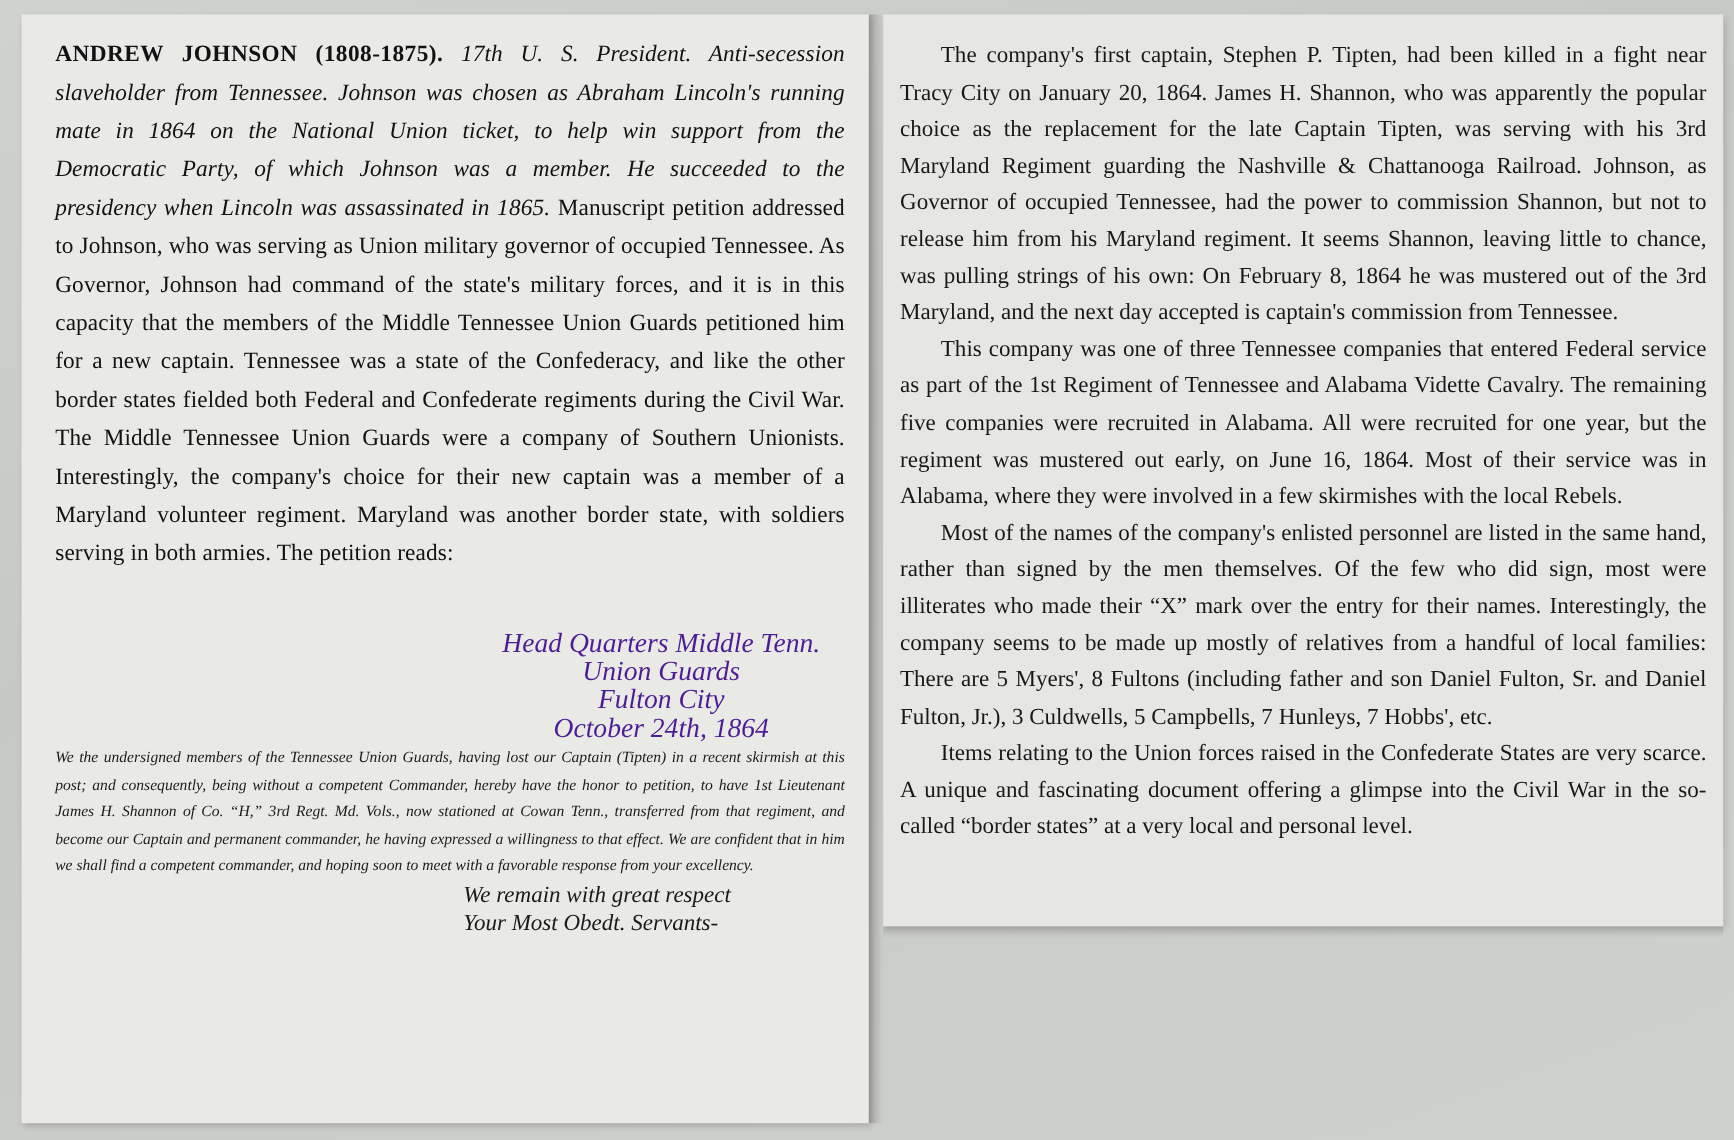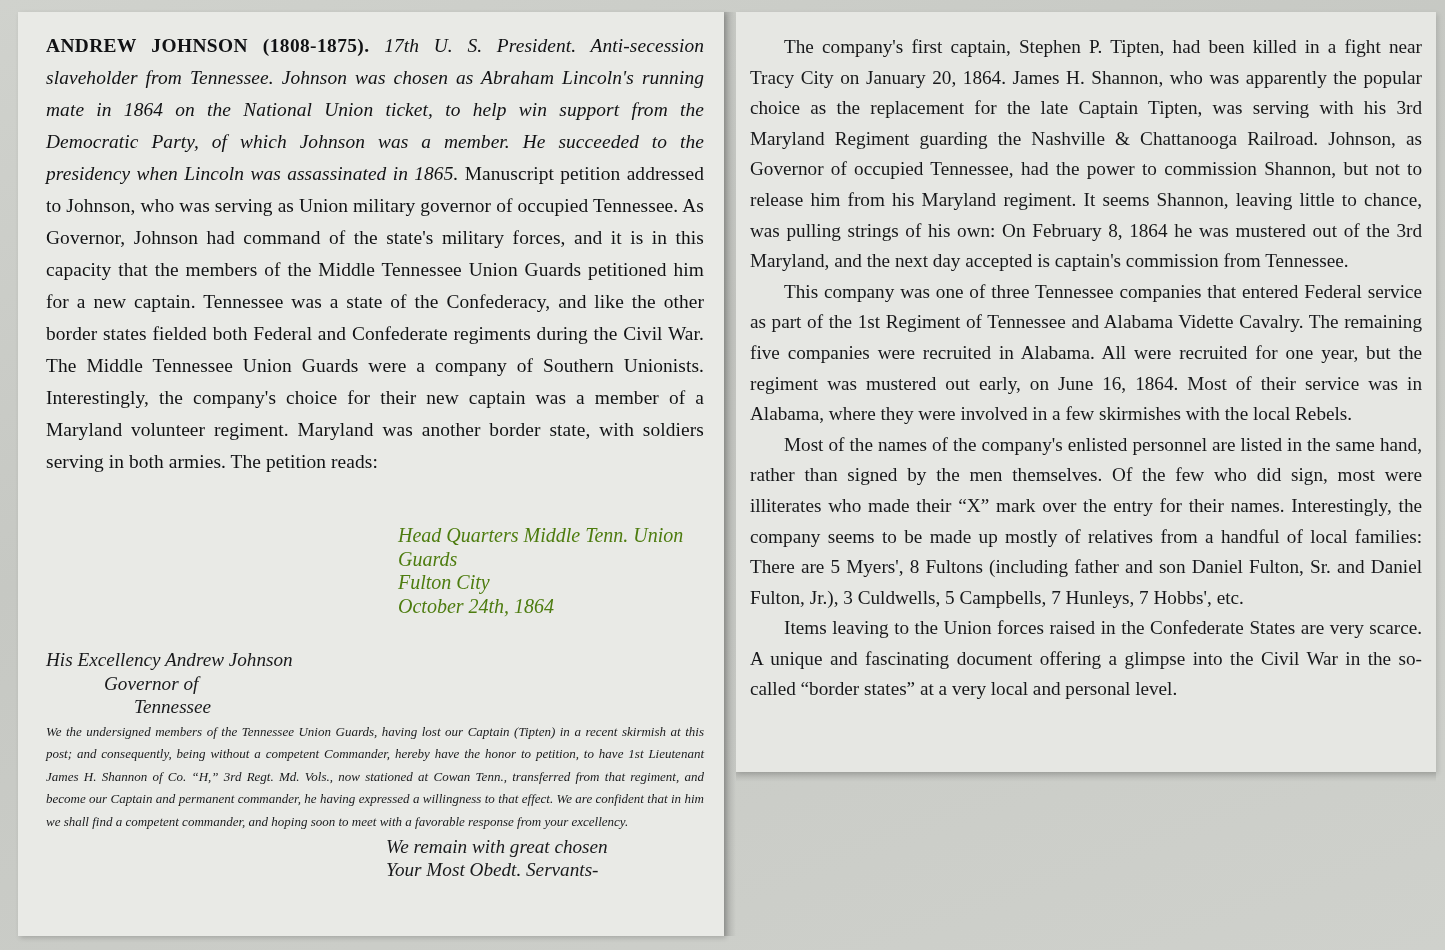--- a/index.html
+++ b/index.html
@@ -69,23 +69,24 @@
     line-height: 30.6px;
     text-indent: 34px;
     margin: 0;
     text-align: justify;
     color: #17181a;
   }
   .hq-block {
     margin-top: 46px;
     margin-left: 352px;
     font-style: italic;
-    font-size: 20px;
+    font-size: 23px;
     line-height: 23.5px;
-    color: #4d7c0f;
+    color: #4c1d95;
+    text-align: center;
   }
   .addr-block {
     margin-top: 30px;
     font-style: italic;
     font-size: 19.2px;
     line-height: 23.5px;
     color: #191a1c;
   }
   .addr-indent-1 { margin-left: 58px; }
   .addr-indent-2 { margin-left: 88px; }
@@ -132,39 +133,34 @@
       <span class="ital">17th U. S. President.  Anti-secession slaveholder from Tennessee.  Johnson was chosen as Abraham Lincoln's running mate in 1864 on the National Union ticket, to help win support from the Democratic Party, of which Johnson was a member.  He succeeded to the presidency when Lincoln was assassinated in 1865.</span>
       <span>Manuscript petition addressed to Johnson, who was serving as Union military governor of occupied Tennessee.  As Governor, Johnson had command of the state's military forces, and it is in this capacity that the members of the Middle Tennessee Union Guards petitioned him for a new captain.  Tennessee was a state of the Confederacy, and like the other border states fielded both Federal and Confederate regiments during the Civil War.  The Middle Tennessee Union Guards were a company of Southern Unionists.  Interestingly, the company's choice for their new captain was a member of a Maryland volunteer regiment.  Maryland was another border state, with soldiers serving in both armies.  The petition reads:</span>
     </p>
 
     <div class="hq-block">
       <div>Head Quarters Middle Tenn. Union Guards</div>
       <div>Fulton City</div>
       <div>October 24th, 1864</div>
     </div>
 
-    <div class="addr-block">
-      <div>His Excellency Andrew Johnson</div>
-      <div class="addr-indent-1">Governor of</div>
-      <div class="addr-indent-2">Tennessee</div>
-    </div>
 
     <p class="petition-body first-line">We the undersigned members of the Tennessee Union Guards, having lost our Captain (Tipten) in a recent skirmish at this post;  and consequently, being without a competent Commander, hereby have the honor to petition, to have 1st Lieutenant James H. Shannon of Co. “H,” 3rd Regt. Md. Vols., now stationed at Cowan Tenn., transferred from that regiment, and become our Captain and permanent commander, he having expressed a willingness to that effect.   We are confident that in him we shall find a competent commander, and hoping soon to meet with a favorable response from your excellency.</p>
 
     <div class="closing">
-      <div>We remain with great chosen</div>
+      <div>We remain with great respect</div>
       <div>Your Most Obedt. Servants-</div>
     </div>
 
   </div>
 
   <div class="edge-shadow-left"></div>
 
   <div class="col-right body-right">
     <p>The company's first captain, Stephen P. Tipten, had been killed in a fight near Tracy City on January 20, 1864.  James H. Shannon, who was apparently the popular choice as the replacement for the late Captain Tipten, was serving with his 3rd Maryland Regiment guarding the Nashville &amp; Chattanooga Railroad.  Johnson, as Governor of occupied Tennessee, had the power to commission Shannon, but not to release him from his Maryland regiment.  It seems Shannon, leaving little to chance, was pulling strings of his own:  On February 8, 1864 he was mustered out of the 3rd Maryland, and the next day accepted is captain's commission from Tennessee.</p>
     <p>This company was one of three Tennessee companies that entered Federal service as part of the 1st Regiment of Tennessee and Alabama Vidette Cavalry.  The remaining five companies were recruited in Alabama.  All were recruited for one year, but the regiment was mustered out early, on June 16, 1864.  Most of their service was in Alabama, where they were involved in a few skirmishes with the local Rebels.</p>
     <p>Most of the names of the company's enlisted personnel are listed in the same hand, rather than signed by the men themselves.  Of the few who did sign, most were illiterates who made their “X” mark over the entry for their names.  Interestingly, the company seems to be made up mostly of relatives from a handful of local families:  There are 5 Myers', 8 Fultons (including father and son Daniel Fulton, Sr. and Daniel Fulton, Jr.), 3 Culdwells, 5 Campbells, 7 Hunleys, 7 Hobbs', etc.</p>
-    <p>Items leaving to the Union forces raised in the Confederate States are very scarce.  A unique and fascinating document offering a glimpse into the Civil War in the so-called “border states” at a very local and personal level.</p>
+    <p>Items relating to the Union forces raised in the Confederate States are very scarce.  A unique and fascinating document offering a glimpse into the Civil War in the so-called “border states” at a very local and personal level.</p>
   </div>
 
   <div class="edge-shadow-right-bottom"></div>
 
 </div>
 
 </body></html>

